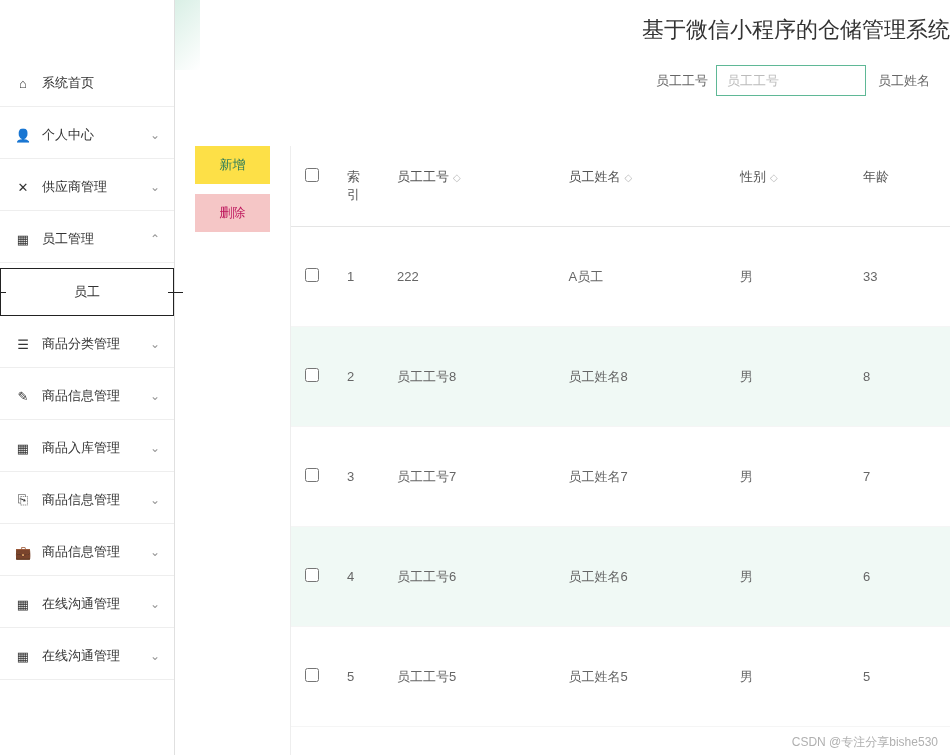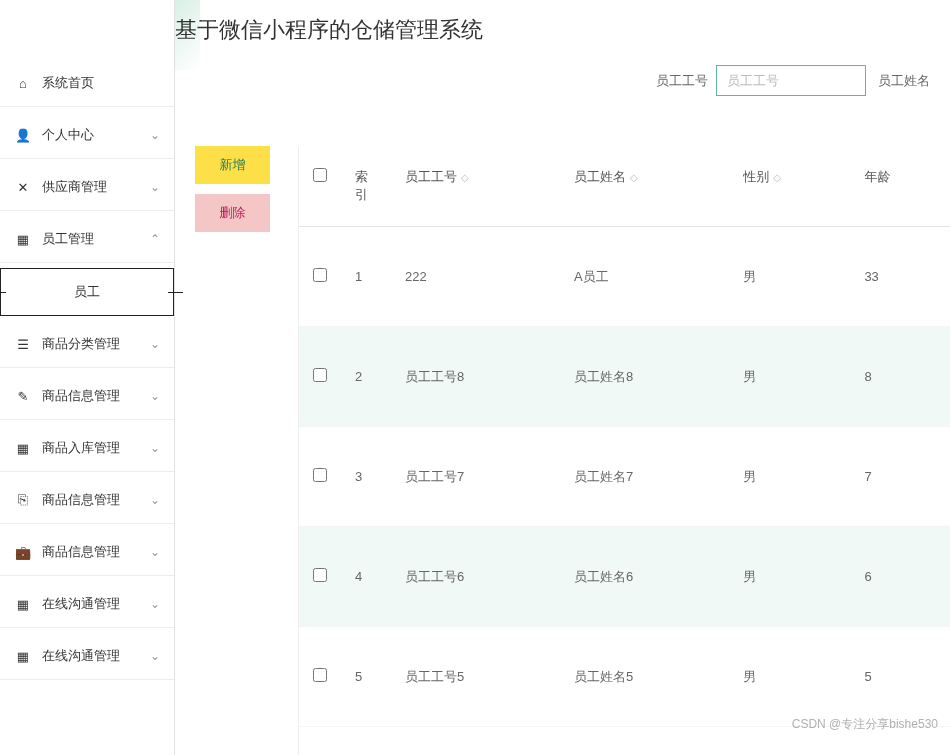--- a/index.html
+++ b/index.html
@@ -20,21 +20,21 @@
     .nav-item .icon { width: 18px; height: 18px; margin-right: 10px; display: inline-flex; align-items: center; justify-content: center; color: #333; }
     .nav-item .label { flex: 1; }
     .nav-item .chevron { font-size: 12px; color: #999; }
     .sub-item { padding: 14px 10px; text-align: center; cursor: pointer; border: 1px solid #222; margin: 5px 0; font-size: 13px; position: relative; }
     .sub-item::before, .sub-item::after { content: ""; position: absolute; height: 1px; background: #222; width: 15px; top: 50%; }
     .sub-item::before { left: -10px; }
     .sub-item::after { right: -10px; }
     
     
     .main { flex: 1; display: flex; flex-direction: column; overflow: hidden; }
-    .page-title { text-align: left; font-size: 22px; padding: 15px 0 10px; font-weight: 500; }
+    .page-title { text-align: right; font-size: 22px; padding: 15px 0 10px; font-weight: 500; }
     
     .breadcrumb-wrap { position: relative; height: 40px; margin: 10px 0; }
     .breadcrumb-bg { position: absolute; left: 0; top: 0; height: 40px; width: 350px; background: linear-gradient(90deg, #5fb896 0%, #7cc8a9 60%, #fff 100%); clip-path: polygon(0 0, 90% 0, 100% 100%, 0 100%); }
     .breadcrumb { position: relative; padding: 12px 30px; color: #fff; font-size: 14px; }
     .breadcrumb a { color: #fff; text-decoration: none; font-weight: 500; }
     .breadcrumb .sep { margin: 0 6px; color: #fff; }
     .breadcrumb .current { color: #fff; }
     
     .search-bar { display: flex; align-items: center; gap: 12px; padding: 10px 20px; justify-content: flex-end; }
     .search-field { display: flex; align-items: center; gap: 8px; }
@@ -42,32 +42,32 @@
     .search-field input { border: 1px solid #5fb896; padding: 7px 10px; width: 150px; font-size: 13px; color: #999; }
     .search-field input::placeholder { color: #bbb; }
     
     .content-row { display: flex; flex: 1; padding: 40px 0 0 20px; gap: 20px; overflow: hidden; }
     
     .action-col { width: 75px; flex-shrink: 0; display: flex; flex-direction: column; gap: 10px; }
     .action-btn { padding: 10px; text-align: center; cursor: pointer; font-size: 13px; border: none; }
     .action-btn.add { background: #fde047; color: #2a7a5a; }
     .action-btn.del { background: #f5c6c6; color: #be185d; }
     
-    .table-wrap { flex: 1; overflow: auto; border-left: 1px solid #eee; margin-left: 8px; }
+    .table-wrap { flex: 1; overflow: auto; border-left: 1px solid #eee; }
     table { width: 100%; border-collapse: collapse; }
     th, td { padding: 22px 14px; text-align: left; font-size: 13px; color: #666; border-bottom: 1px solid #f5f5f5; }
     th { font-weight: 500; color: #555; border-bottom: 1px solid #e5e5e5; vertical-align: top; }
     th .sort { font-size: 10px; color: #bbb; margin-left: 4px; display: inline-block; line-height: 1; }
     tbody tr:nth-child(even) { background: #f0f9f5; }
     tbody tr { height: 100px; }
     .checkbox-cell { width: 40px; text-align: center; }
     .idx-cell { width: 50px; }
     input[type=checkbox] { width: 14px; height: 14px; cursor: pointer; }
     
-    .watermark { position: absolute; bottom: 22px; right: 12px; font-size: 12px; color: #b0b0b0; z-index: 100; }
+    .watermark { position: absolute; bottom: 4px; right: 12px; font-size: 12px; color: #b0b0b0; z-index: 100; }
   </style>
 </head>
 <body>
 
 <div class="deco-corner">
   <div class="deco-shape s1"></div>
   <div class="deco-shape s2"></div>
   <div class="deco-shape s3"></div>
 </div>
 

